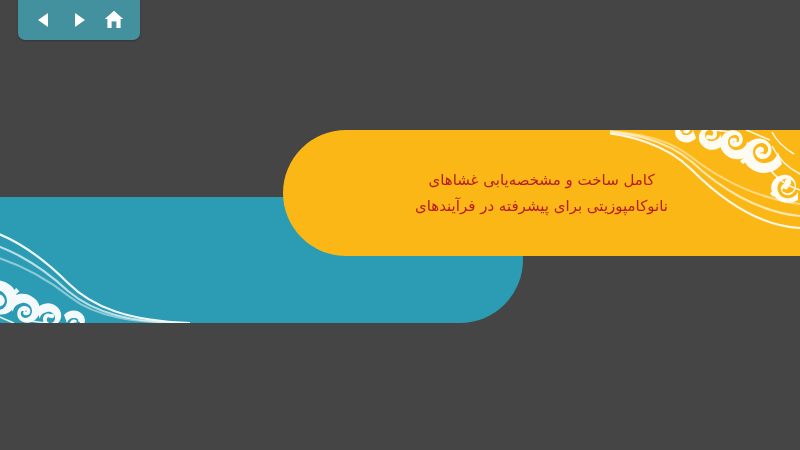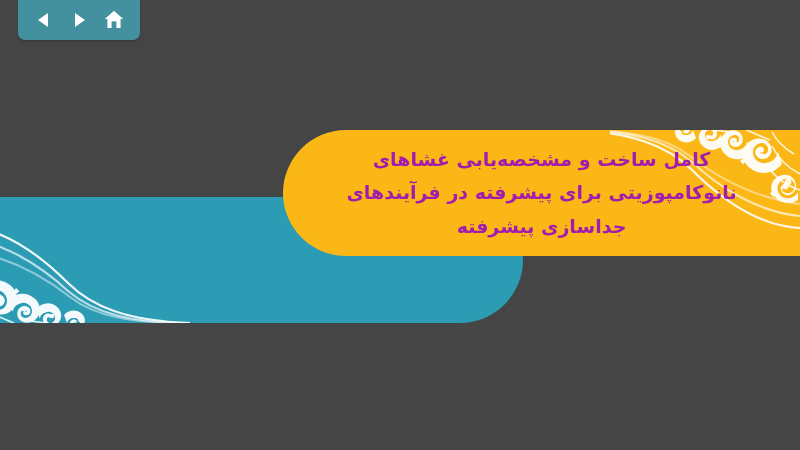--- a/index.html
+++ b/index.html
@@ -70,23 +70,23 @@
     height: 126px;
     display: flex;
     flex-direction: column;
     align-items: center;
     justify-content: center;
     direction: rtl;
     text-align: center;
     z-index: 2;
   }
   .title-line {
-    color: #a21caf;
-    font-size: 19px;
-    font-weight: bold;
+    color: #b91c1c;
+    font-size: 15px;
+    font-weight: normal;
     line-height: 1.75;
     white-space: nowrap;
     letter-spacing: 0px;
   }
 
   
   #teal-band {
     position: absolute;
     left: -40px;
     top: 197px;
@@ -196,17 +196,16 @@
         <path d="M190,44 c-12,-6 -22,-16 -28,-28"></path>
         <path d="M184,24 c-10,-6 -18,-14 -22,-22"></path>
         <path d="M160,10 c-10,-4 -18,-8 -24,-10"></path>
         <path d="M130,4 c-10,-2 -18,-3 -26,-4"></path>
       </g>
     </svg>
 
     <div id="title-block">
       <div class="title-line">کامل ساخت و مشخصه‌یابی غشاهای</div>
       <div class="title-line">نانوکامپوزیتی برای پیشرفته در فرآیندهای</div>
-      <div class="title-line">جداسازی پیشرفته</div>
     </div>
   </div>
 
 </div>
 
 </body></html>

